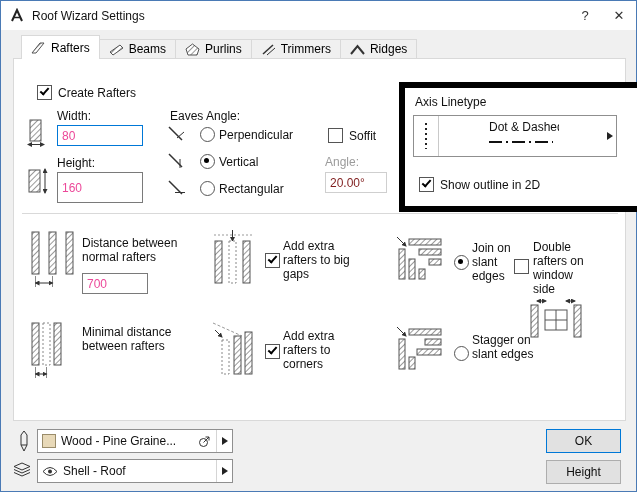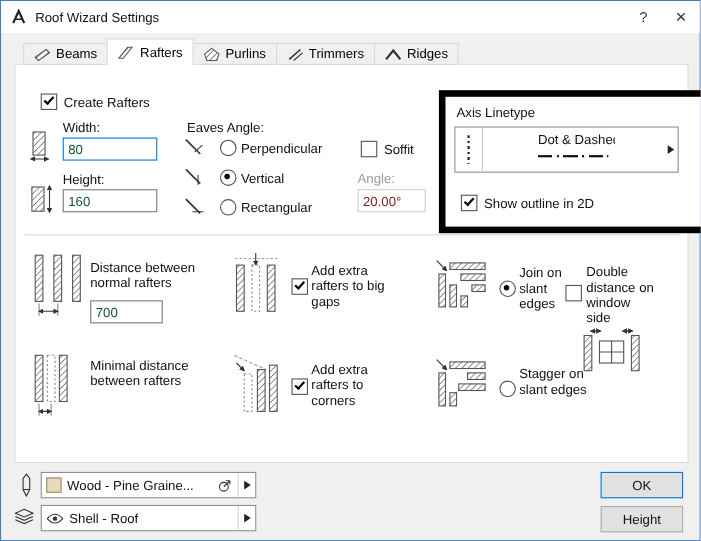--- a/index.html
+++ b/index.html
@@ -20,21 +20,21 @@
   .tab.active{height:24px;background:#fff;border-bottom:none;z-index:4;}
   
   .panel{position:absolute;left:12px;top:57px;width:613px;height:363px;background:#fff;border:1px solid #d9d9d9;box-sizing:border-box;z-index:1;}
   .groupbox{position:absolute;border:6px solid #000000;background:#fff;padding-left:16px;}
   .divider{position:absolute;background:#d9d9d9;height:1px;}
   
   .cb{position:absolute;width:13px;height:13px;background:#fff;border:1px solid #555;box-sizing:content-box;}
   .cb.checked::after{content:'';position:absolute;left:2px;top:2px;width:7px;height:3px;border-left:2px solid #000;border-bottom:2px solid #000;transform:rotate(-48deg);}
   .rb{position:absolute;width:13px;height:13px;background:#fff;border:1px solid #555;border-radius:50%;}
   .rb.selected::after{content:'';position:absolute;left:3px;top:3px;width:5px;height:5px;border-radius:50%;background:#000;}
-  .field{position:absolute;border:1px solid #7a7a7a;background:#fff;font-family:"Liberation Sans",sans-serif;font-size:12px;padding:2px 4px;box-sizing:border-box;color:#14532d;}
+  .field{position:absolute;border:1px solid #7a7a7a;background:#fff;font-family:"Liberation Sans",sans-serif;font-size:12px;padding:2px 4px;box-sizing:border-box;color:#ec4899;}
   .field.focused{border:1px solid #0078d7;}
   .field.disabled{color:#7f1d1d;border-color:#cfcfcf;}
   .btn{position:absolute;width:75px;height:24px;background:#e1e1e1;border:1px solid #adadad;font-family:"Liberation Sans",sans-serif;font-size:12px;color:#111;}
   .btn.default{border-color:#0078d7;}
   
   .lt-picker{position:absolute;display:flex;background:#fff;border:1px solid #8f8f8f;box-sizing:border-box;gap:44px;}
   .lt-left{width:24px;border-right:1px solid #c9c9c9;display:flex;align-items:center;justify-content:center;}
   .vdots{width:2px;height:26px;background:repeating-linear-gradient(180deg,#222 0 2px,transparent 2px 5px);}
   .lt-main{flex:1;padding:4px 6px 0 6px;overflow:hidden;}
   .lt-name{font-size:12px;color:#111;white-space:nowrap;}
@@ -71,35 +71,35 @@
           <path d="M3,13 L8,2 L13,13" fill="none" stroke="#222" stroke-width="2"></path>
           <line x1="5" y1="9.5" x2="11" y2="9.5" stroke="#222" stroke-width="1.5"></line>
         </svg>
     </span>
     <span class="win-title">Roof Wizard Settings</span>
     <span class="tb-btn help">?</span>
     <span class="tb-btn close">✕</span>
   </div>
 
   <div class="tabs">
+    <div class="tab active">
+      <span class="icon">
+          <svg width="15" height="13" viewBox="0 0 15 13">
+            <polygon points="1,12 9,2 13,2 5,12" fill="url(#hatch)" stroke="#555"></polygon>
+          </svg>
+        </span>
+      <span>Rafters</span>
+    </div>
     <div class="tab">
       <span class="icon">
           <svg width="15" height="13" viewBox="0 0 15 13">
             <polygon points="1,9 11,2 14,5 4,12" fill="url(#hatch)" stroke="#555"></polygon>
           </svg>
         </span>
       <span>Beams</span>
-    </div>
-    <div class="tab active">
-      <span class="icon">
-          <svg width="15" height="13" viewBox="0 0 15 13">
-            <polygon points="1,12 9,2 13,2 5,12" fill="url(#hatch)" stroke="#555"></polygon>
-          </svg>
-        </span>
-      <span>Rafters</span>
     </div>
     <div class="tab">
       <span class="icon">
           <svg width="15" height="13" viewBox="0 0 15 13">
             <polygon points="7.5,1 14,6 12,12 3,12 1,6" fill="url(#hatch)" stroke="#555"></polygon>
           </svg>
         </span>
       <span>Purlins</span>
     </div>
     <div class="tab">
@@ -135,21 +135,21 @@
     <span class="lbl" style="left:43px;top:50px;">Width:</span>
     <input class="field focused" style="left: 43px; top: 66px; width: 86px; height: 21px;" value="80">
 
     <span class="abs icon" style="left:13px;top:108px;">
       <svg width="22" height="28" viewBox="0 0 22 28">
           <rect x="2" y="3" width="11" height="22" fill="url(#hatch)" stroke="#555"></rect>
           <line x1="18" y1="2" x2="18" y2="26" stroke="#333" marker-start="url(#arr)" marker-end="url(#arr)"></line>
         </svg>
     </span>
     <span class="lbl" style="left:43px;top:97px;">Height:</span>
-    <input class="field" style="left: 43px; top: 113px; width: 86px; height: 21px;" value="160">
+    <input class="field" style="left: 43px; top: 113px; width: 86px; height: 31px;" value="160">
 
     <span class="lbl" style="left:156px;top:50px;">Eaves Angle:</span>
 
     <span class="abs icon" style="left:152px;top:66px;">
       <svg width="22" height="18" viewBox="0 0 22 18">
           <line x1="3" y1="2" x2="16" y2="15" stroke="#333" stroke-width="1.5"></line>
           <line x1="11" y1="13" x2="18" y2="7" stroke="#333"></line>
         </svg>
     </span>
     <span class="rb" style="left:186px;top:68px;"></span>
@@ -268,21 +268,21 @@
         <rect x="30" y="14" width="16" height="6" fill="url(#hatch)" stroke="#555"></rect>
         <rect x="22" y="24" width="24" height="6" fill="url(#hatch)" stroke="#555"></rect>
         <rect x="4" y="14" width="6" height="30" fill="url(#hatch)" stroke="#555"></rect>
         <rect x="14" y="32" width="6" height="12" fill="url(#hatch)" stroke="#555"></rect>
       </svg>
     </span>
     <span class="rb" style="left:440px;top:287px;"></span>
     <span class="lbl" style="left:458px;top:274px;width:76px;">Stagger on slant edges</span>
 
     <span class="cb" style="left:500px;top:200px;"></span>
-    <span class="lbl" style="left:519px;top:181px;width:62px;">Double distance on window side</span>
+    <span class="lbl" style="left:519px;top:181px;width:62px;">Double rafters on window side</span>
     <span class="abs icon" style="left:514px;top:238px;">
       <svg width="56" height="44" viewBox="0 0 56 44">
         <line x1="9" y1="4" x2="18" y2="4" stroke="#333" marker-start="url(#arr)" marker-end="url(#arr)"></line>
         <line x1="38" y1="4" x2="47" y2="4" stroke="#333" marker-start="url(#arr)" marker-end="url(#arr)"></line>
         <rect x="3" y="8" width="7" height="32" fill="url(#hatch)" stroke="#555"></rect>
         <rect x="46" y="8" width="7" height="32" fill="url(#hatch)" stroke="#555"></rect>
         <rect x="17" y="13" width="22" height="20" fill="#fff" stroke="#555"></rect>
         <line x1="28" y1="13" x2="28" y2="33" stroke="#555"></line>
         <line x1="17" y1="23" x2="39" y2="23" stroke="#555"></line>
       </svg>

